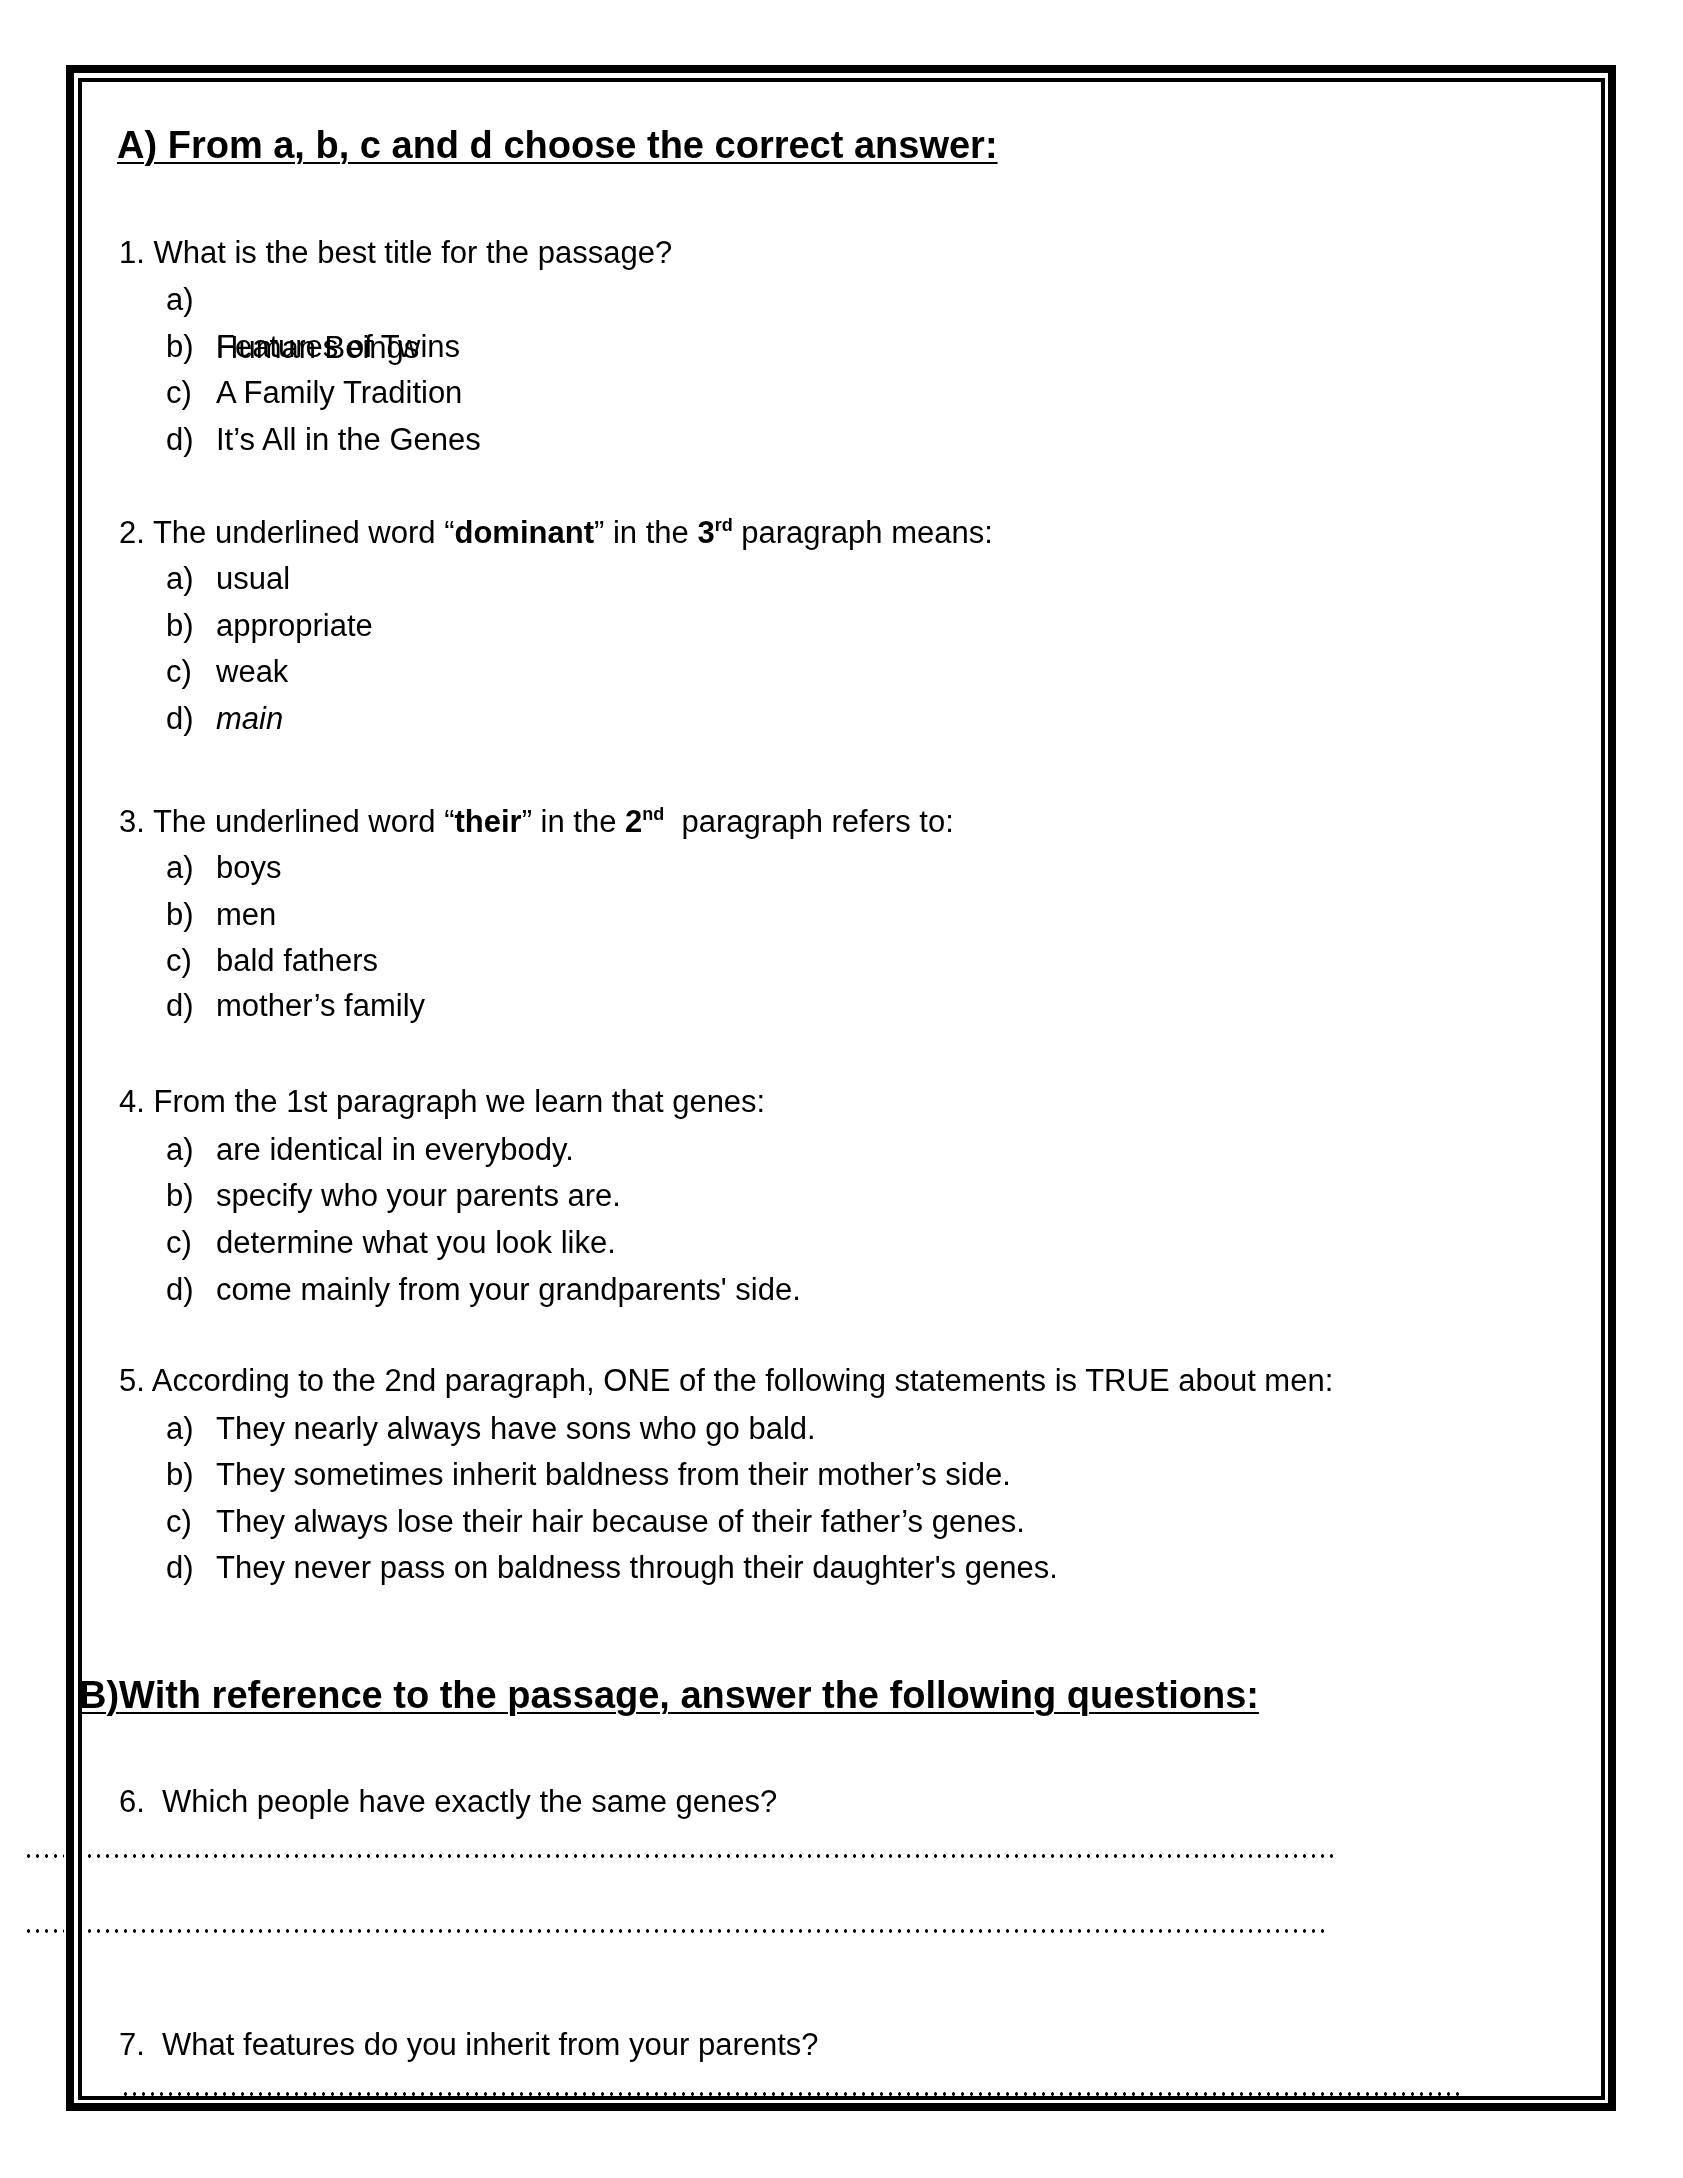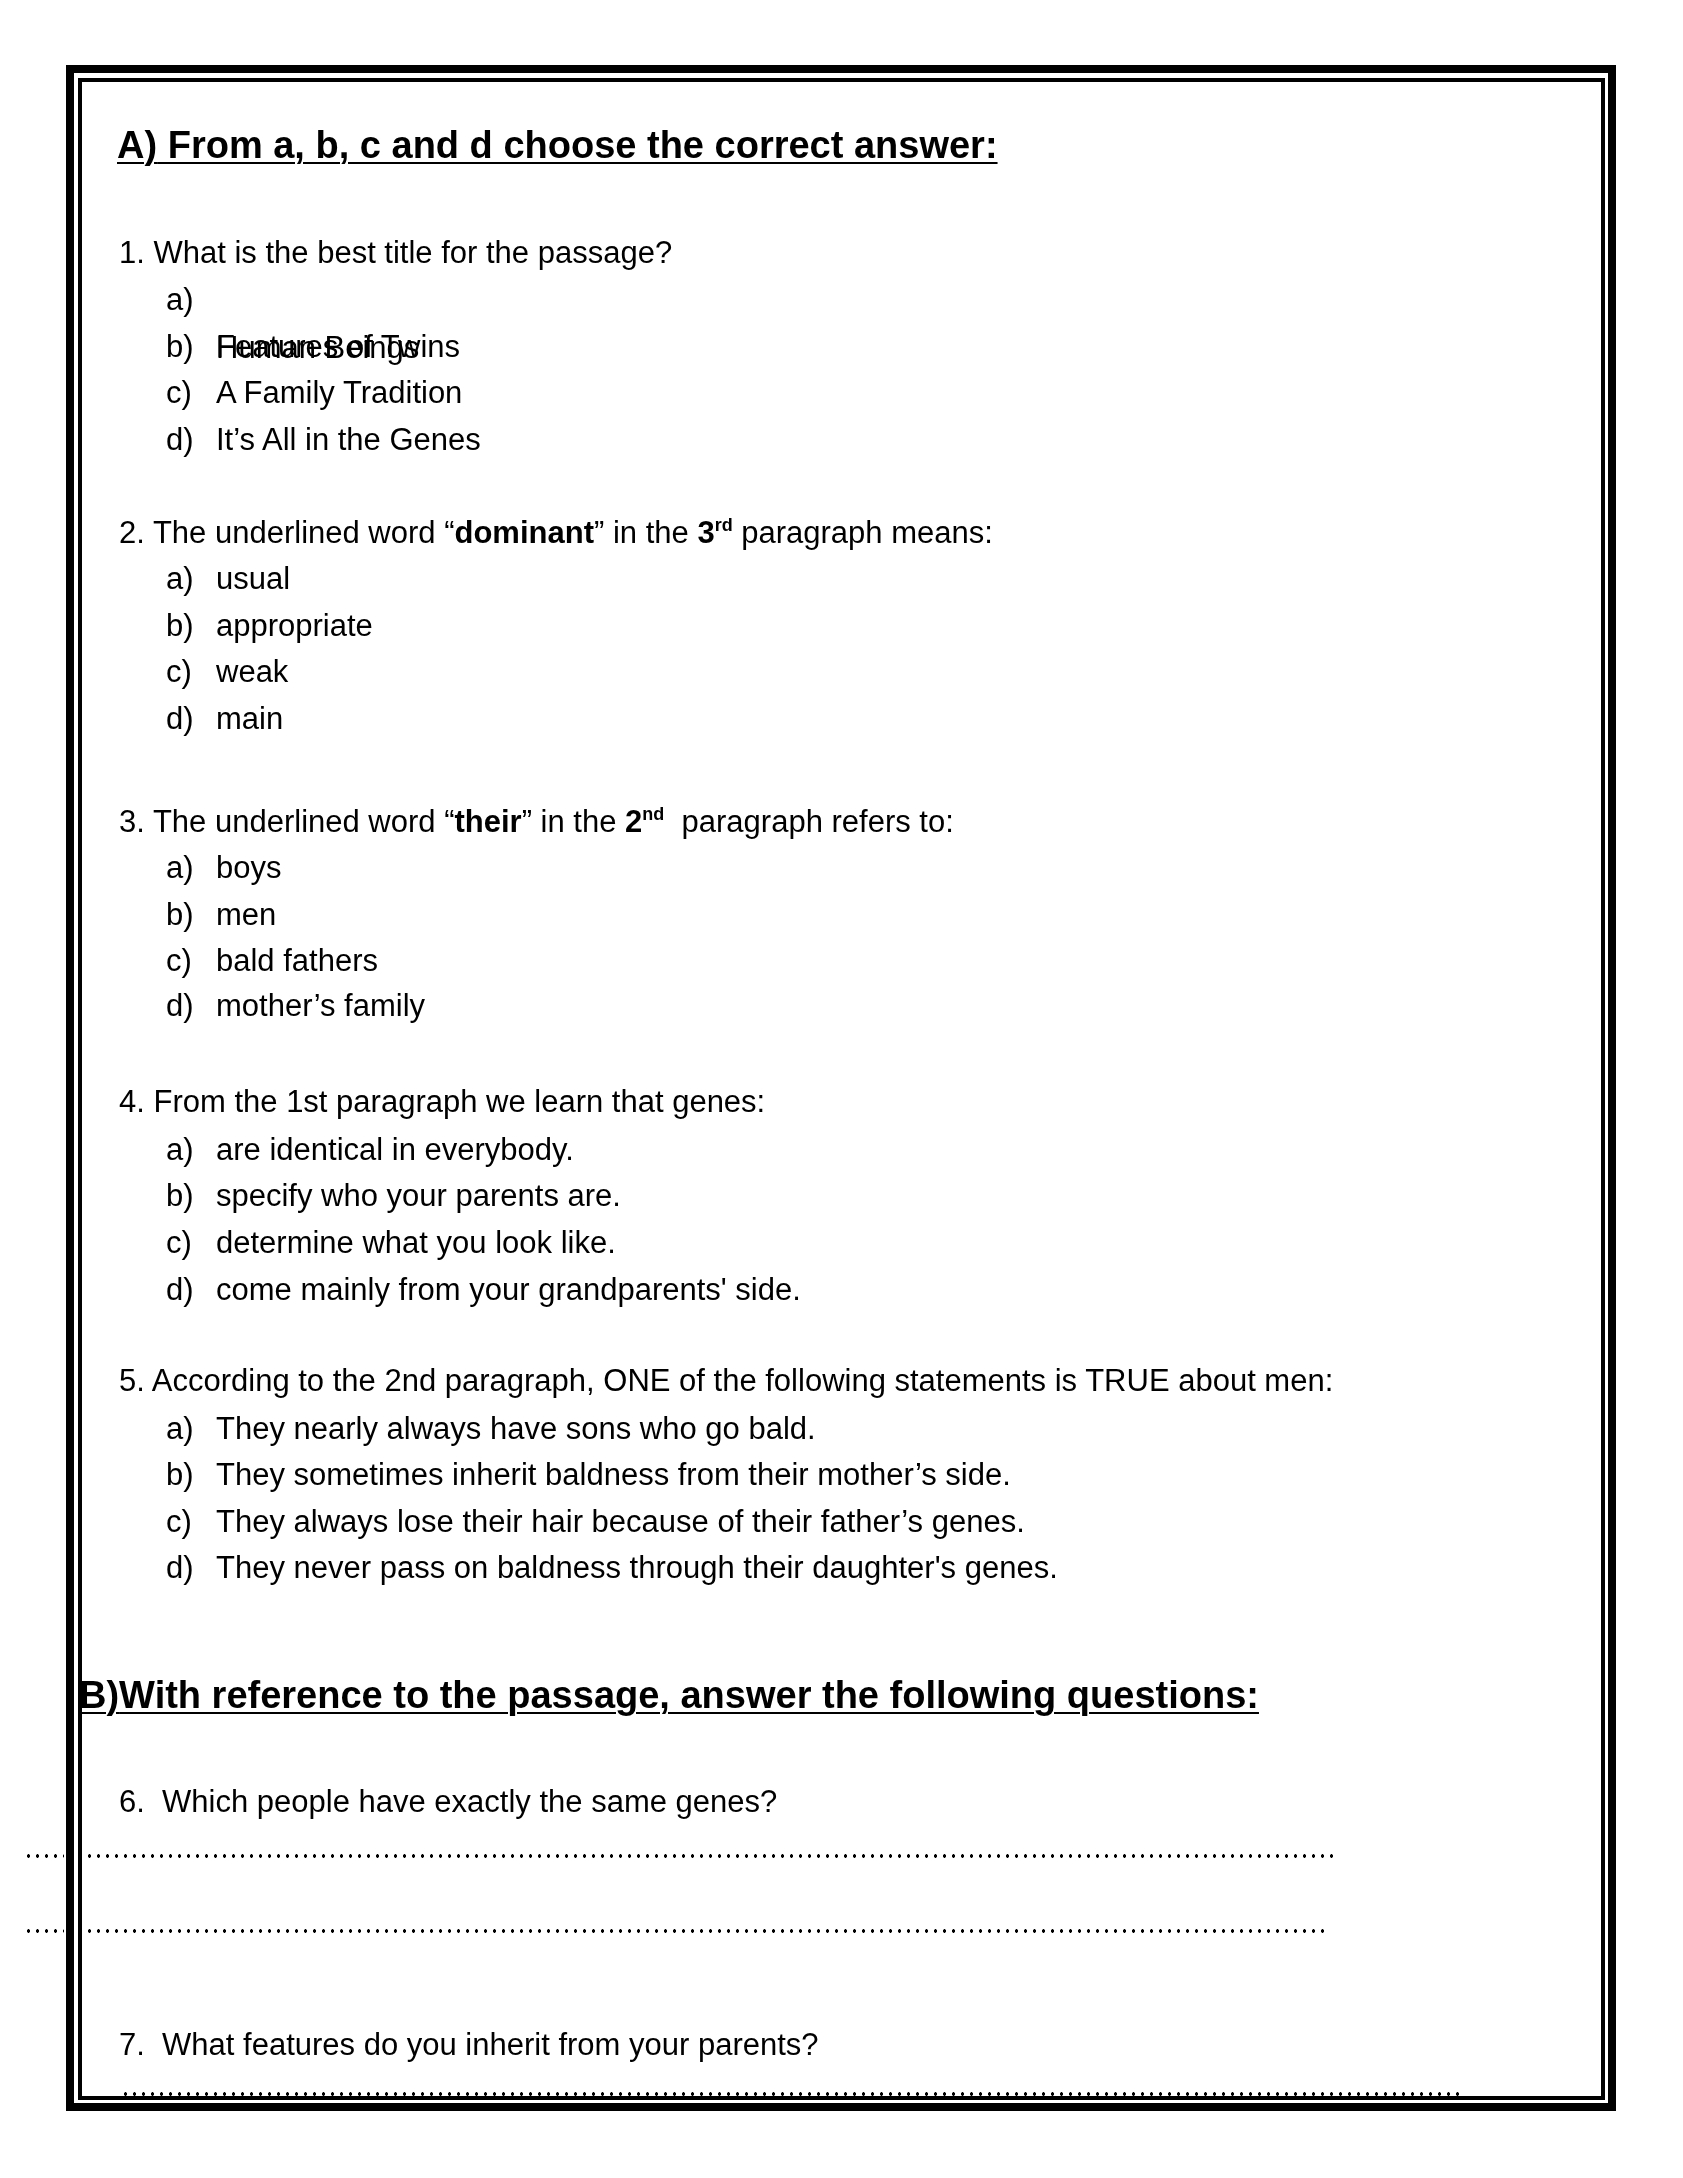--- a/index.html
+++ b/index.html
@@ -56,21 +56,21 @@
   <div>
       <span class="opt-letter" style="left:166px; top:608px;">b)</span>
       <span class="opt-text" style="left:216px; top:608px;">appropriate</span>
     </div>
   <div>
       <span class="opt-letter" style="left:166px; top:654px;">c)</span>
       <span class="opt-text" style="left:216px; top:654px;">weak</span>
     </div>
   <div>
       <span class="opt-letter" style="left:166px; top:701px;">d)</span>
-      <span class="opt-text" style="left:216px; top:701px;">main</span>
+      <span class="opt-text" style="left:216px; top:701px;font-style:italic;">main</span>
     </div>
 </div>
 
 <div>
   <div class="line" style="left:119px; top:804px;"><span>3.</span> <span>The underlined word “</span><b>their</b><span>” in the </span><b>2</b><sup>nd</sup><span>  paragraph refers to:</span></div>
   <div>
       <span class="opt-letter" style="left:166px; top:850px;">a)</span>
       <span class="opt-text" style="left:216px; top:850px;">boys</span>
     </div>
   <div>

